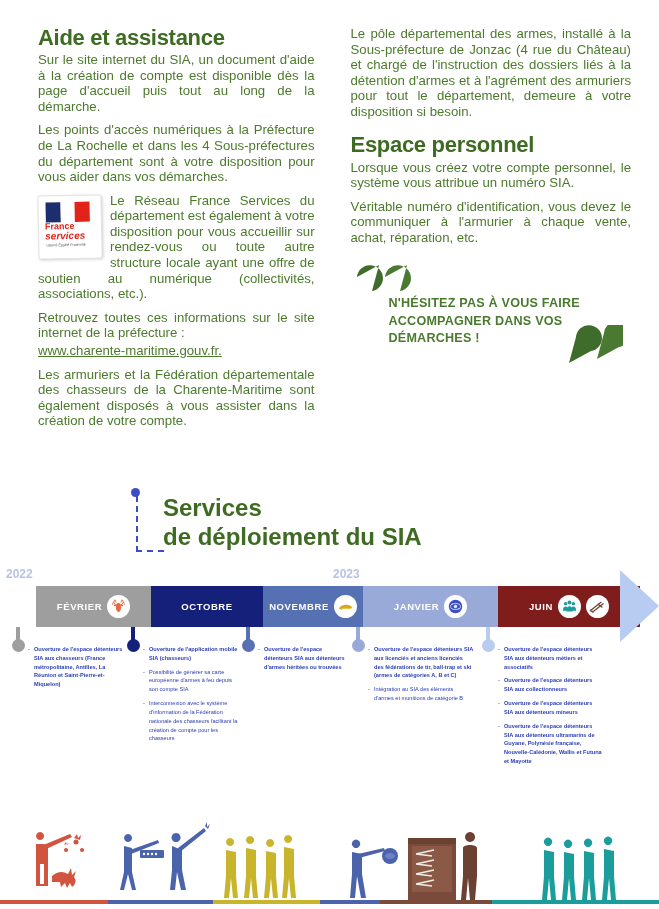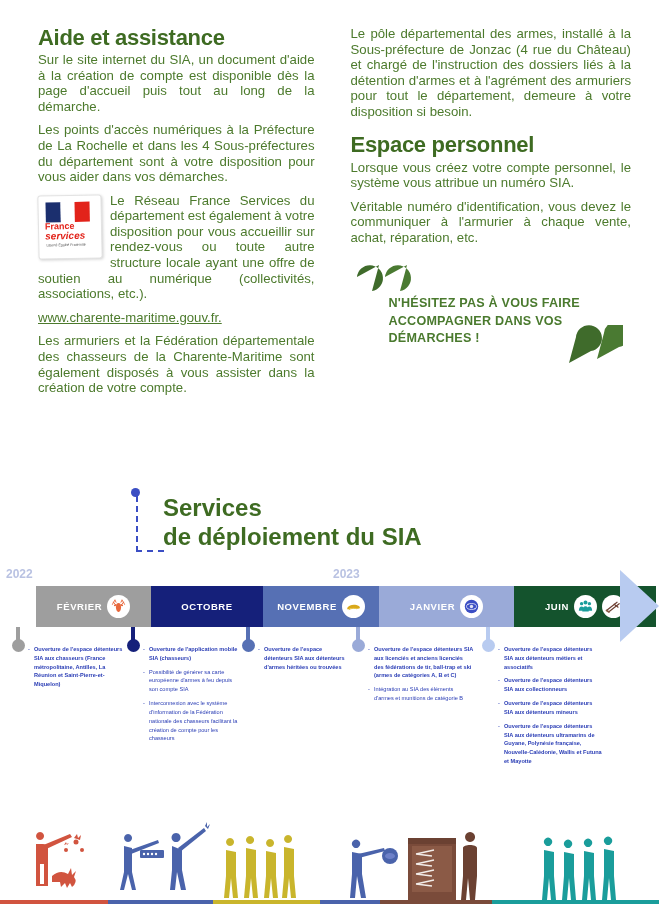--- a/index.html
+++ b/index.html
@@ -73,23 +73,23 @@
   
   .tl{position:absolute;left:0;top:567px;width:659px;height:60px;}
   .yr{position:absolute;font-size:12px;font-weight:bold;color:#b9c2e2;top:0;}
   .yr.y22{left:6px;}
   .yr.y23{left:333px;}
   .bar{position:absolute;top:19px;left:0;height:41px;width:620px;display:flex;padding-left:36px;}
   .seg{height:41px;display:flex;align-items:center;justify-content:center;gap:5px;position:relative;}
   .seg span.lbl{font-size:9.5px;font-weight:bold;color:#fff;letter-spacing:.6px;}
   .seg.fev{width:115px;background:#9e9e9e;}
   .seg.oct{width:112px;background:#15207a;}
-  .seg.nov{width:116px;background:#5670b4;}
+  .seg.nov{width:100px;background:#5670b4;}
   .seg.jan{width:135px;background:#9aaad8;}
-  .seg.jui{width:142px;background:#14532d;}
+  .seg.jui{width:142px;background:#7f1d1d;}
   .arrow{
     position:absolute;left:620px;top:3px;width:0;height:0;
     border-top:36px solid transparent;border-bottom:36px solid transparent;
     border-left:39px solid #b8cbf0;
   }
   .ic{width:23px;height:23px;border-radius:50%;background:#fff;display:flex;align-items:center;justify-content:center;flex:0 0 auto;}
   .ic svg{display:block;}
 
   
   .cols2{position:absolute;left:0;top:627px;width:659px;height:190px;}
@@ -142,20 +142,21 @@
           </div>
           <div class="fs-word1">France</div>
           <div class="fs-word2">services</div>
           <div class="fs-sub">Liberté
 Égalité
 Fraternité</div>
         </div>
         <p class="body">Le Réseau France Services du département est également à votre disposition pour vous accueillir sur rendez-vous ou toute autre structure locale ayant une offre de soutien au numérique (collectivités, associations, etc.).</p>
       </div>
 
+      <p class="body tight">Retrouvez toutes ces informations sur le site internet de la préfecture :</p>
       <p class="body" style="margin-bottom:8px;">
         <a class="link" href="#">www.charente-maritime.gouv.fr.</a>
       </p>
       <p class="body last">Les armuriers et la Fédération départementale des chasseurs de la Charente-Maritime sont également disposés à vous assister dans la création de votre compte.</p>
     </div>
 
     <div class="col right">
       <p class="body">Le pôle départemental des armes, installé à la Sous-préfecture de Jonzac (4 rue du Château) et chargé de l'instruction des dossiers liés à la détention d'armes et à l'agrément des armuriers pour tout le département, demeure à votre disposition si besoin.</p>
       <h2 class="sec second">Espace personnel</h2>
       <p class="body">Lorsque vous créez votre compte personnel, le système vous attribue un numéro SIA.</p>

